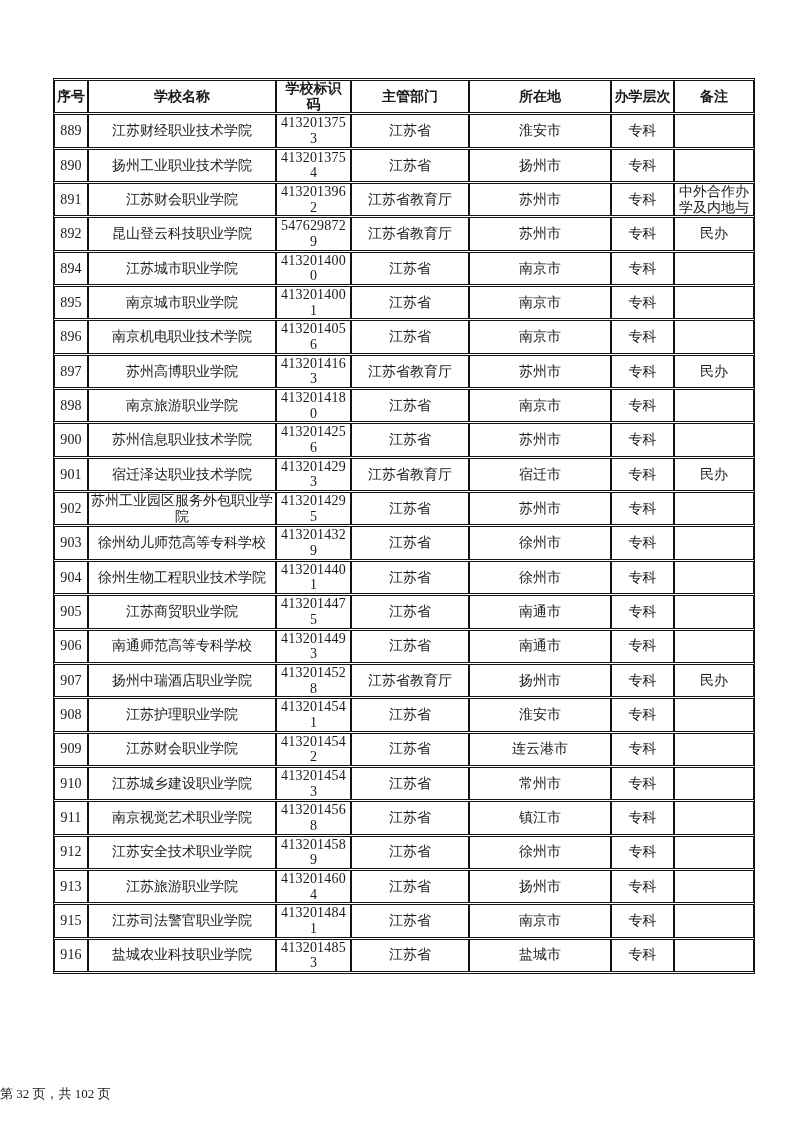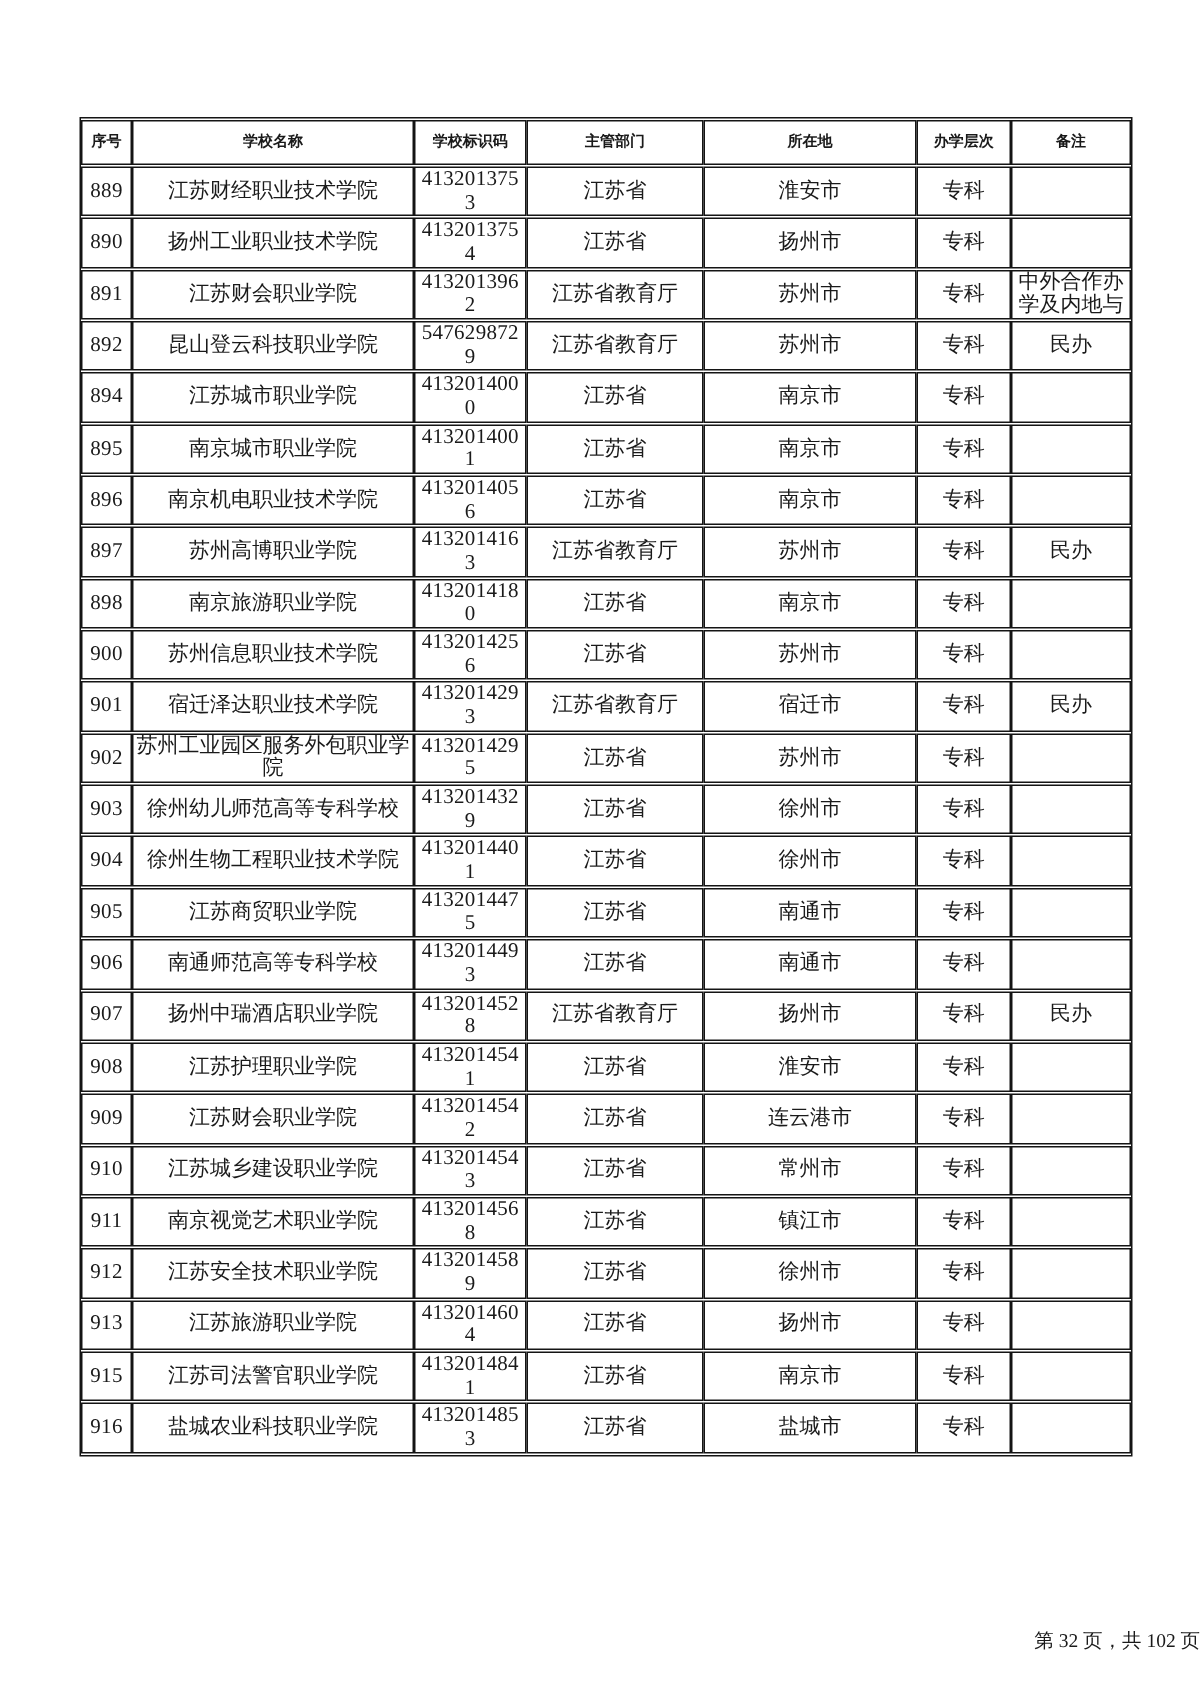--- a/index.html
+++ b/index.html
@@ -34,21 +34,21 @@
     padding: 0 2px;
     height: 28px;
     line-height: 1.12;
     font-size: 14px;
     overflow: hidden;
     word-break: break-all;
   }
   table.roster th {
     font-family: "DejaVu Sans", "Liberation Sans", sans-serif;
     font-weight: bold;
-    font-size: 10px;
+    font-size: 14px;
   }
   td.c-no, td.c-code {
     font-family: "Liberation Serif", "DejaVu Serif", serif;
     font-size: 13.5px;
     letter-spacing: 0.2px;
   }
   td.c-note {
     font-size: 13.5px;
   }
   .col-no    { width: 34px;  }
@@ -56,21 +56,21 @@
   .col-code  { width: 75px;  }
   .col-dept  { width: 118px; }
   .col-city  { width: 142px; }
   .col-level { width: 63px;  }
   .col-note  { width: 80px;  }
   .footer {
     position: absolute;
     left: 0;
     right: 0;
     top: 1085px;
-    text-align: right;
+    text-align: left;
     font-size: 13px;
     font-family: "Liberation Serif", "DejaVu Serif", serif;
     color: var(--text, #1a1a1a);
   }
 </style>
 </head>
 <body>
 
 <div class="page">
 

